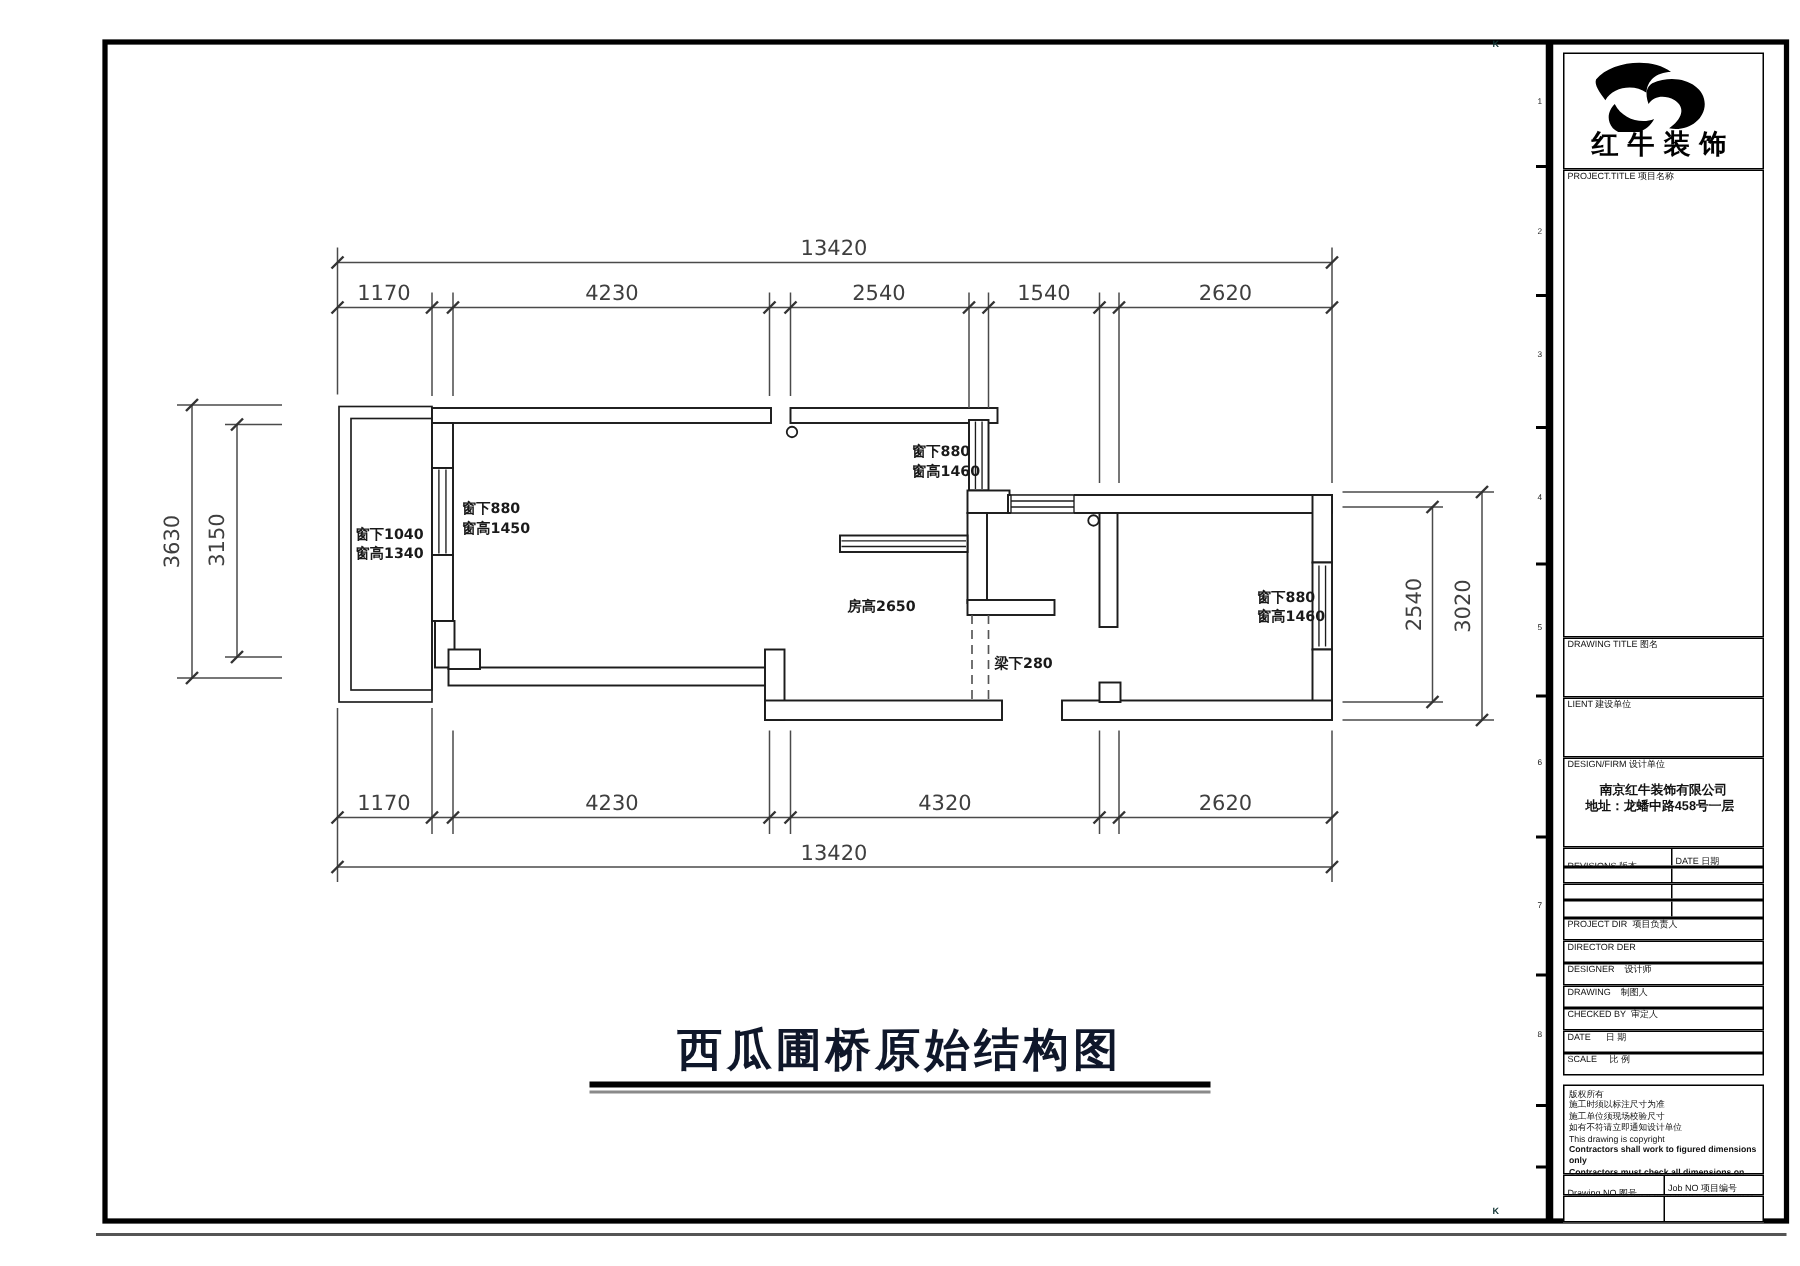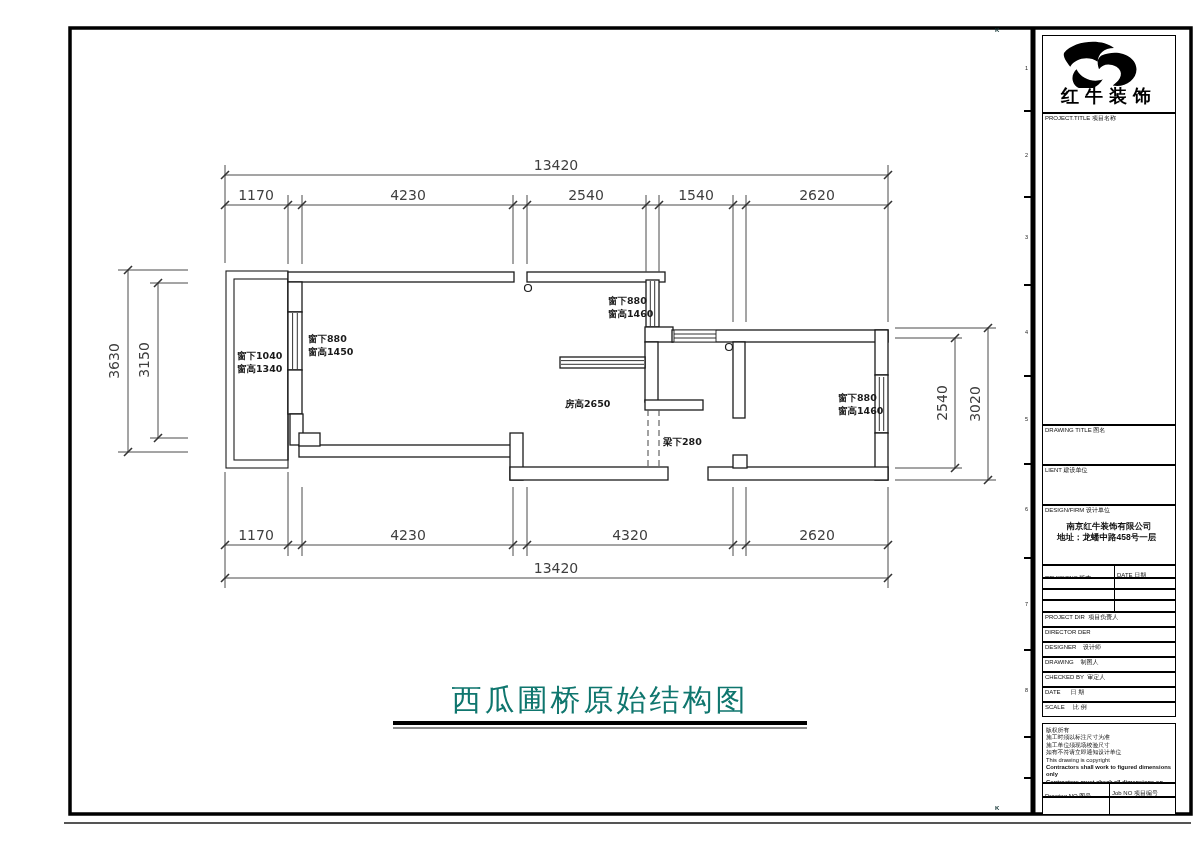--- a/index.html
+++ b/index.html
@@ -3,22 +3,22 @@
 <meta charset="utf-8">
 <style>
   html,body{margin:0;padding:0;background:#fff;}
   #sheet{position:relative;width:1200px;height:844px;background:#fff;overflow:hidden;
          font-family:"Liberation Sans",sans-serif;color:#111;}
   .a{position:absolute;}
   svg text{font-family:"DejaVu Sans","Liberation Sans",sans-serif;}
   .dimtxt{fill:#3f3f3f;font-size:14px;}
   .lbltxt{fill:#1a1a1a;font-size:9.5px;font-weight:600;}
   
-  #main-title{left:390px;top:680px;width:420px;text-align:center;font-size:30px;font-weight:normal;
-              letter-spacing:3px;color:#0f766e;}
+  #main-title{left:390px;top:680px;width:420px;text-align:center;font-size:30px;font-weight:bold;
+              letter-spacing:3px;color:#0f172a;}
   #title-rule1{left:393px;top:721px;width:414px;border-top:4px solid #000;}
   #title-rule2{left:393px;top:727px;width:414px;border-top:2px solid #8a8a8a;}
   
   .tb{position:absolute;left:1042px;width:134px;border:1px solid #000;box-sizing:border-box;background:#fff;}
   .lbl{font-size:6px;line-height:7px;padding:1px 2px;white-space:nowrap;}
   .rowline{display:flex;align-items:center;height:100%;}
   .cell-l{border-right:1px solid #000;height:100%;box-sizing:border-box;}
   .firm{ text-align:center;font-size:8.5px;font-weight:bold;line-height:11px;padding-top:6px;}
   .addr{font-size:8.5px;font-weight:bold;line-height:11px;padding:0 14px;}
   .notes{font-size:5.8px;line-height:7.4px;padding:3px 3px;}

